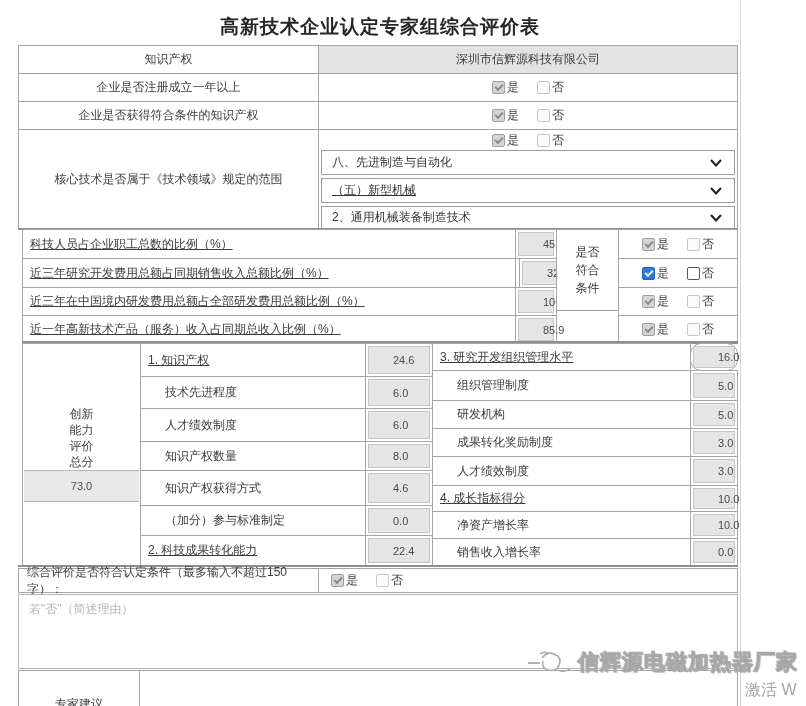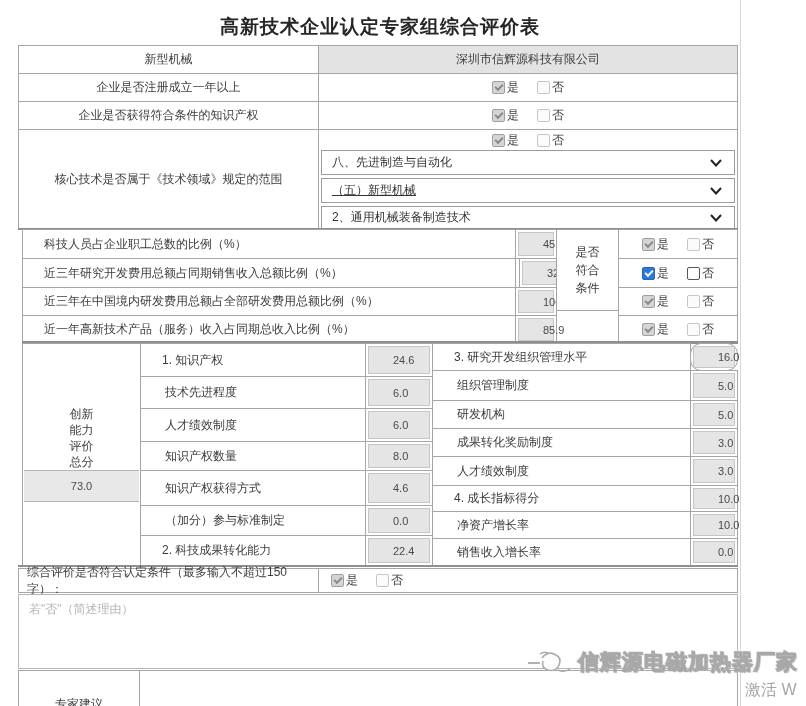--- a/index.html
+++ b/index.html
@@ -1,21 +1,21 @@
 <!DOCTYPE html>
 <html><head>
 <meta charset="utf-8">
 <style>
   html,body{margin:0;padding:0;background:#fff;font-family:"Liberation Sans","DejaVu Sans",sans-serif;}
   #screen{position:relative;width:806px;height:706px;background:#fff;overflow:hidden;color:#3a3a3a;}
   .abs{position:absolute;box-sizing:border-box;}
   .cell{position:absolute;box-sizing:border-box;border:1px solid #a5a5a5;font-size:12px;color:#3c3c3c;display:flex;align-items:center;background:#fff;}
   .center{justify-content:center;text-align:center;}
   .pl8{padding-left:8px;}
-  .pl10{padding-left:21px;}
+  .pl10{padding-left:7px;text-decoration:underline;}
   .pl24{padding-left:24px;}
   .graybg{background:#e3e3e3;}
   .title{position:absolute;left:0;top:14px;width:760px;text-align:center;font-size:19px;font-weight:bold;color:#262626;letter-spacing:1px;}
   .hline{position:absolute;background:#8f8f8f;}
   .vline{position:absolute;background:#d6d6d6;}
   
   .cb{position:relative;display:inline-block;width:13px;height:13px;border:1px solid #c3c3c3;background:#fcfcfc;border-radius:2px;margin-right:2px;vertical-align:-2px;box-sizing:border-box;cursor:pointer;}
   .cb::after{content:"";display:none;position:absolute;left:2px;top:2px;width:6px;height:3px;border-left:2px solid #888;border-bottom:2px solid #888;transform:rotate(-45deg);}
   .cb[data-state="checked-gray"]{background:#d5d5d5;border-color:#9f9f9f;}
   .cb[data-state="checked-gray"]::after{display:block;border-color:#898989;}
@@ -43,21 +43,21 @@
   .cond-lines{font-size:12px;line-height:18px;text-align:center;width:100%;}
 </style>
 </head>
 <body>
 
 <div id="screen">
 
   <div class="title">高新技术企业认定专家组综合评价表</div>
 
   <div class="cell center" style="left:18px;top:45px;width:301px;height:29px;">
-      <span>新型机械</span>
+      <span>知识产权</span>
     </div>
   <div class="cell center graybg" style="left:318px;top:45px;width:420px;height:29px;">
       <span>深圳市信辉源科技有限公司</span>
     </div>
 
   <div class="cell center" style="left:18px;top:73px;width:301px;height:29px;">
       <span>企业是否注册成立一年以上</span>
     </div>
   <div class="cell center" style="left:318px;top:73px;width:420px;height:29px;">
     <span class="cb" data-state="checked-gray"></span>

